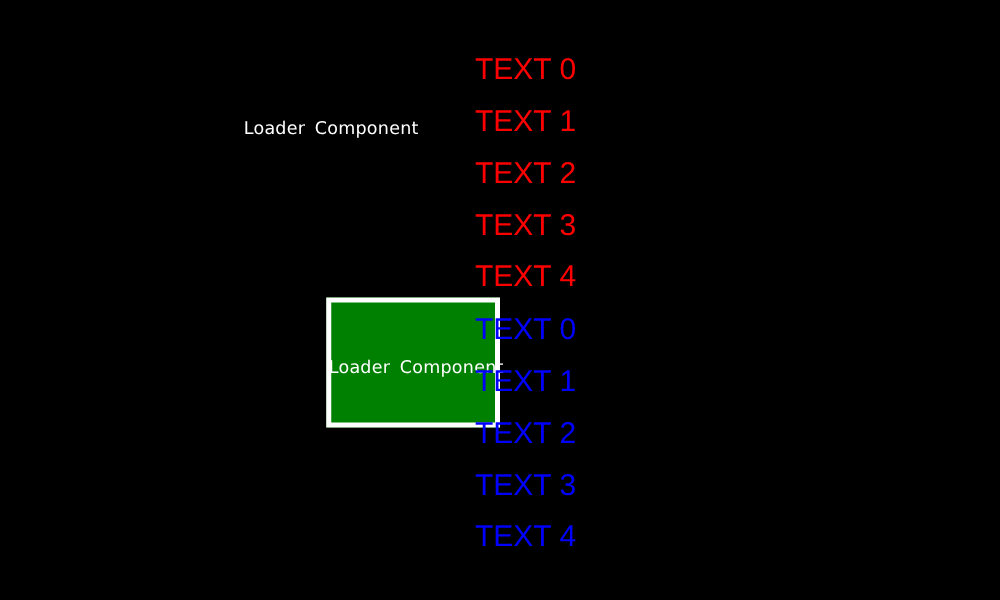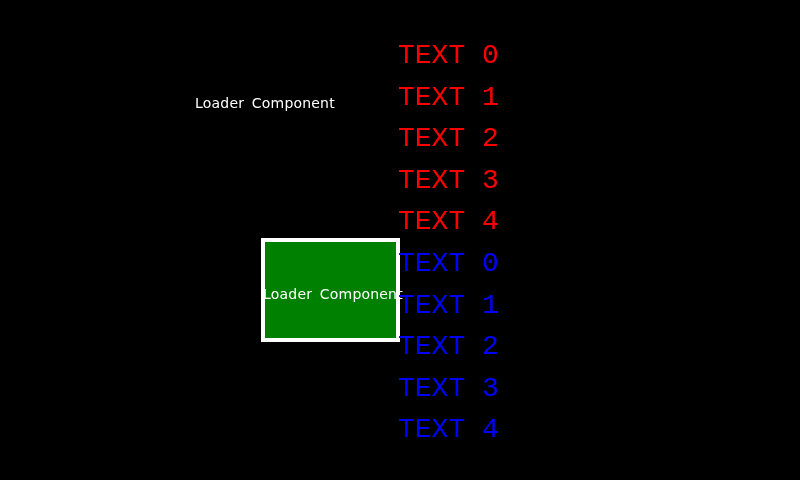--- a/index.html
+++ b/index.html
@@ -39,24 +39,24 @@
     top: calc(50% + 4px);
     transform: translateY(-50%);
     font-size: 14px;
     line-height: 16px;
     white-space: nowrap;
     word-spacing: 3px;
     letter-spacing: 0.2px;
   }
   .text-list {
     position: absolute;
-    left: 398px;
+    left: 380px;
     top: 35px;
-    font-family: Liberation Mono, monospace;
-    font-size: 28px;
+    font-family: Liberation Sans, sans-serif;
+    font-size: 24px;
   }
   .text-row {
     height: 41.6px;
     line-height: 41.6px;
     white-space: nowrap;
   }
 </style>
 </head>
 <body>
 

